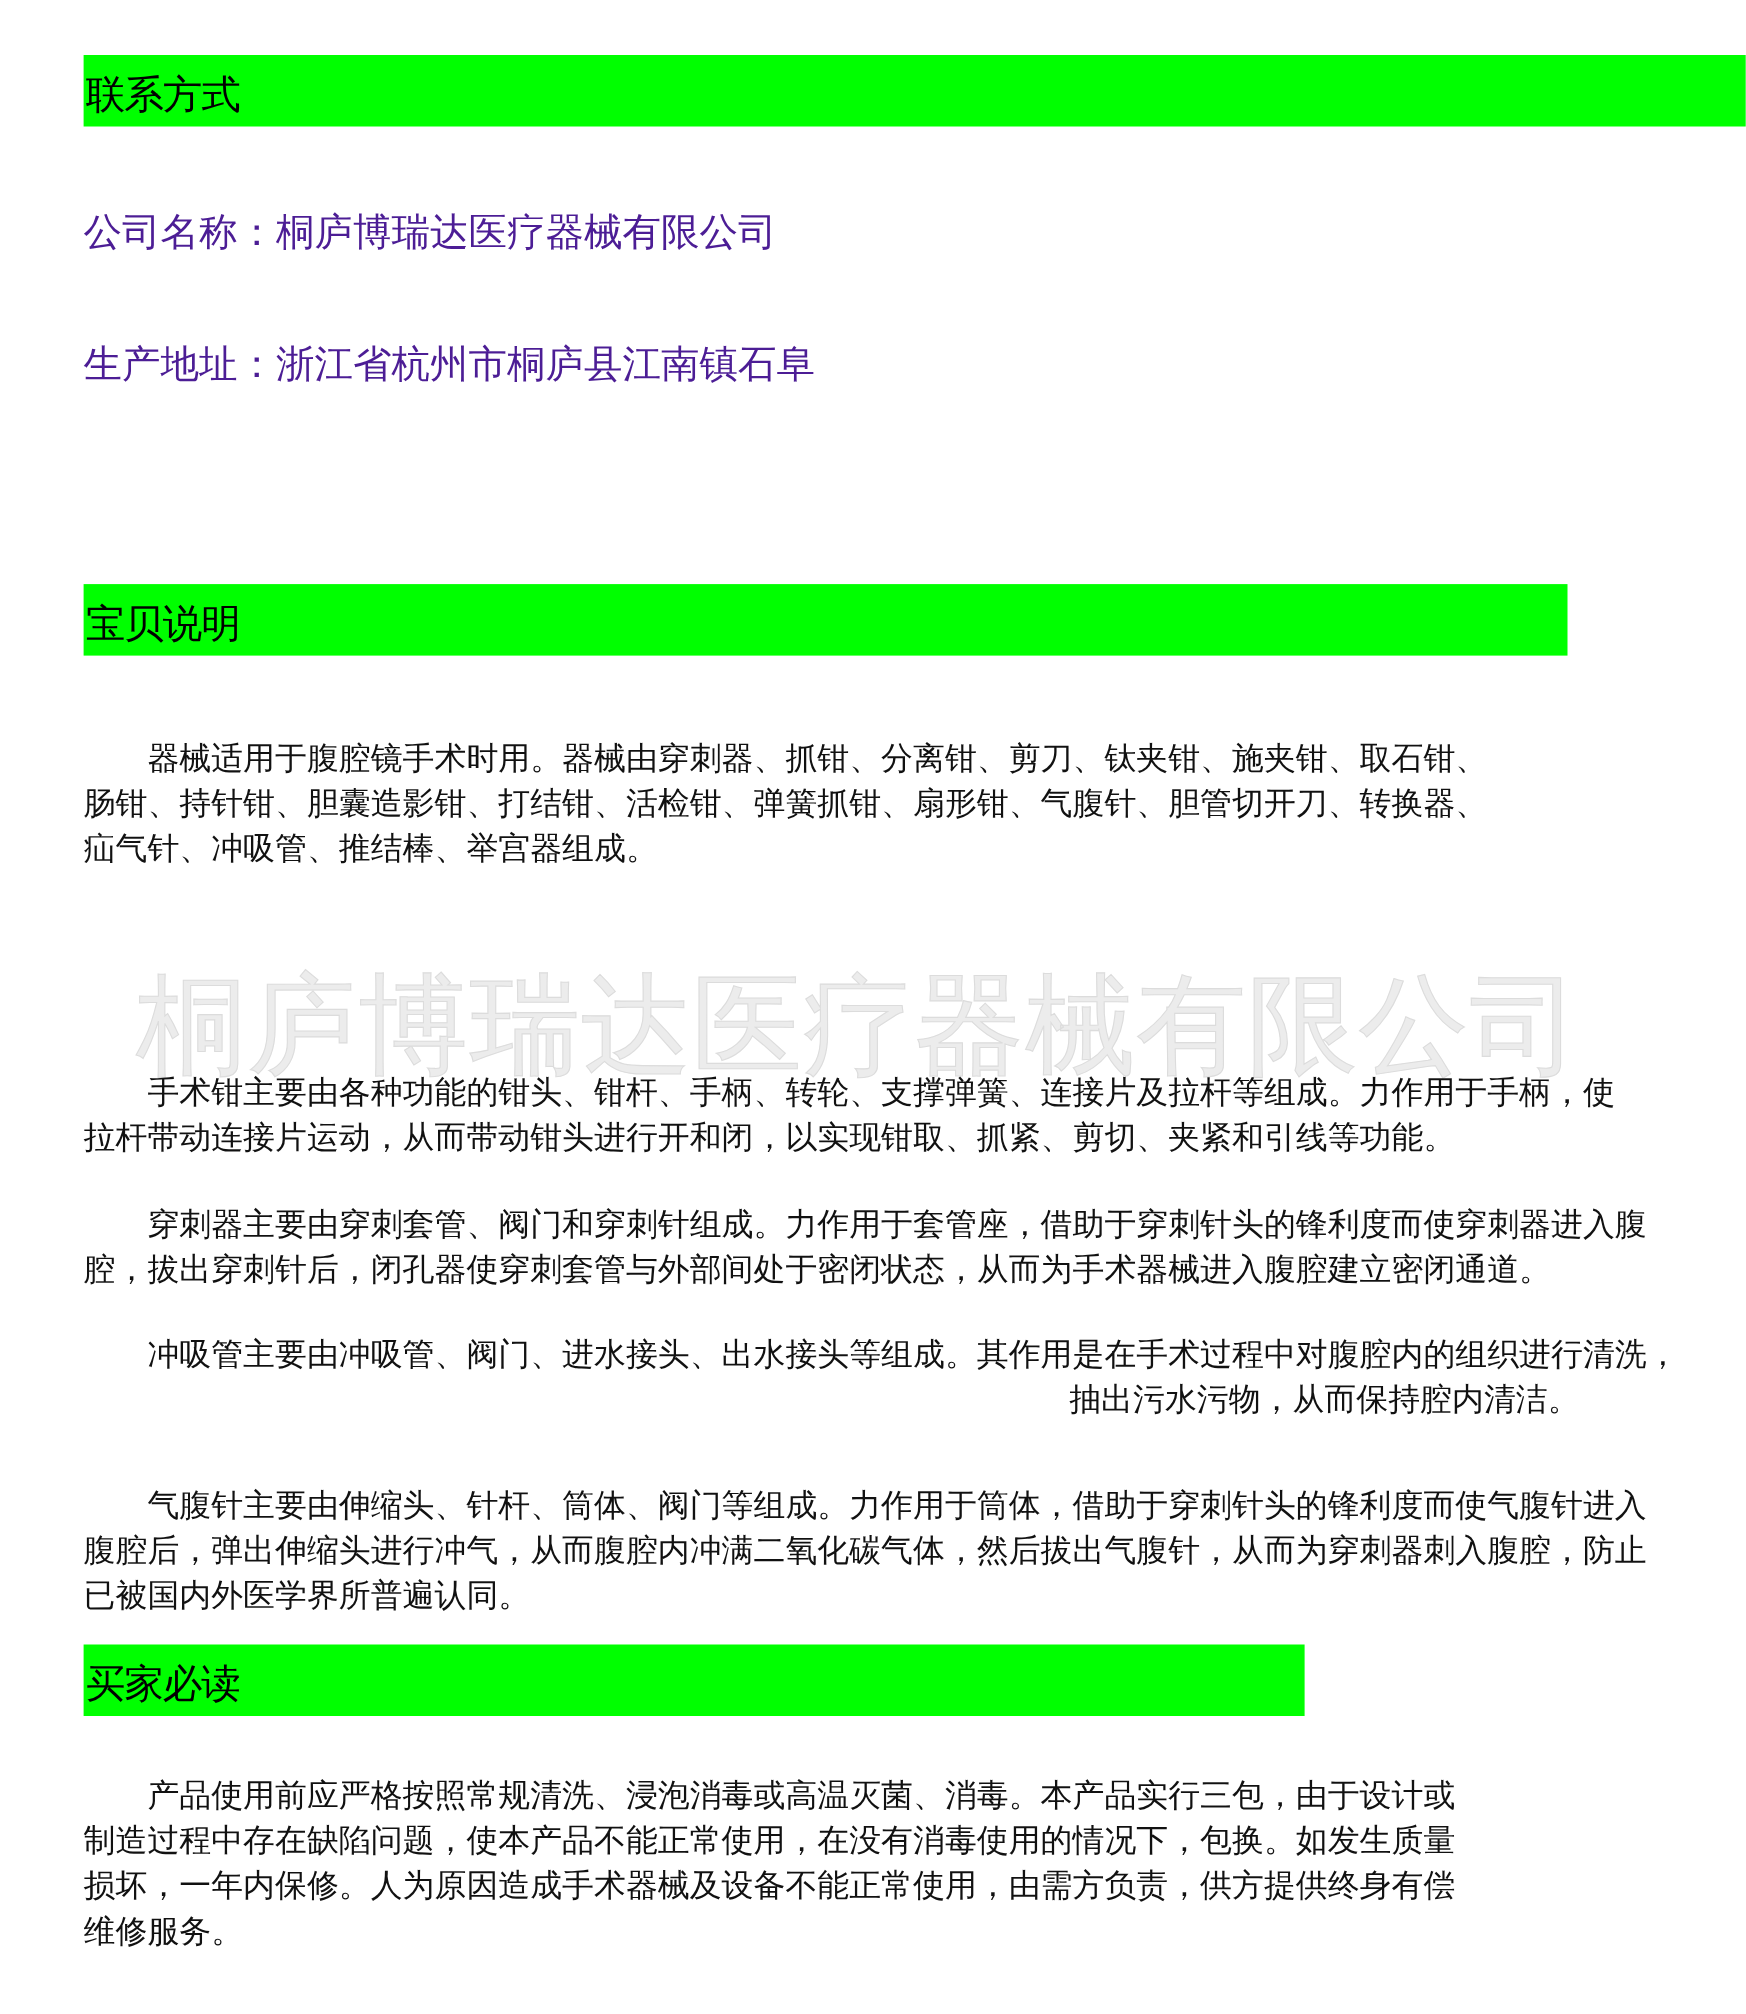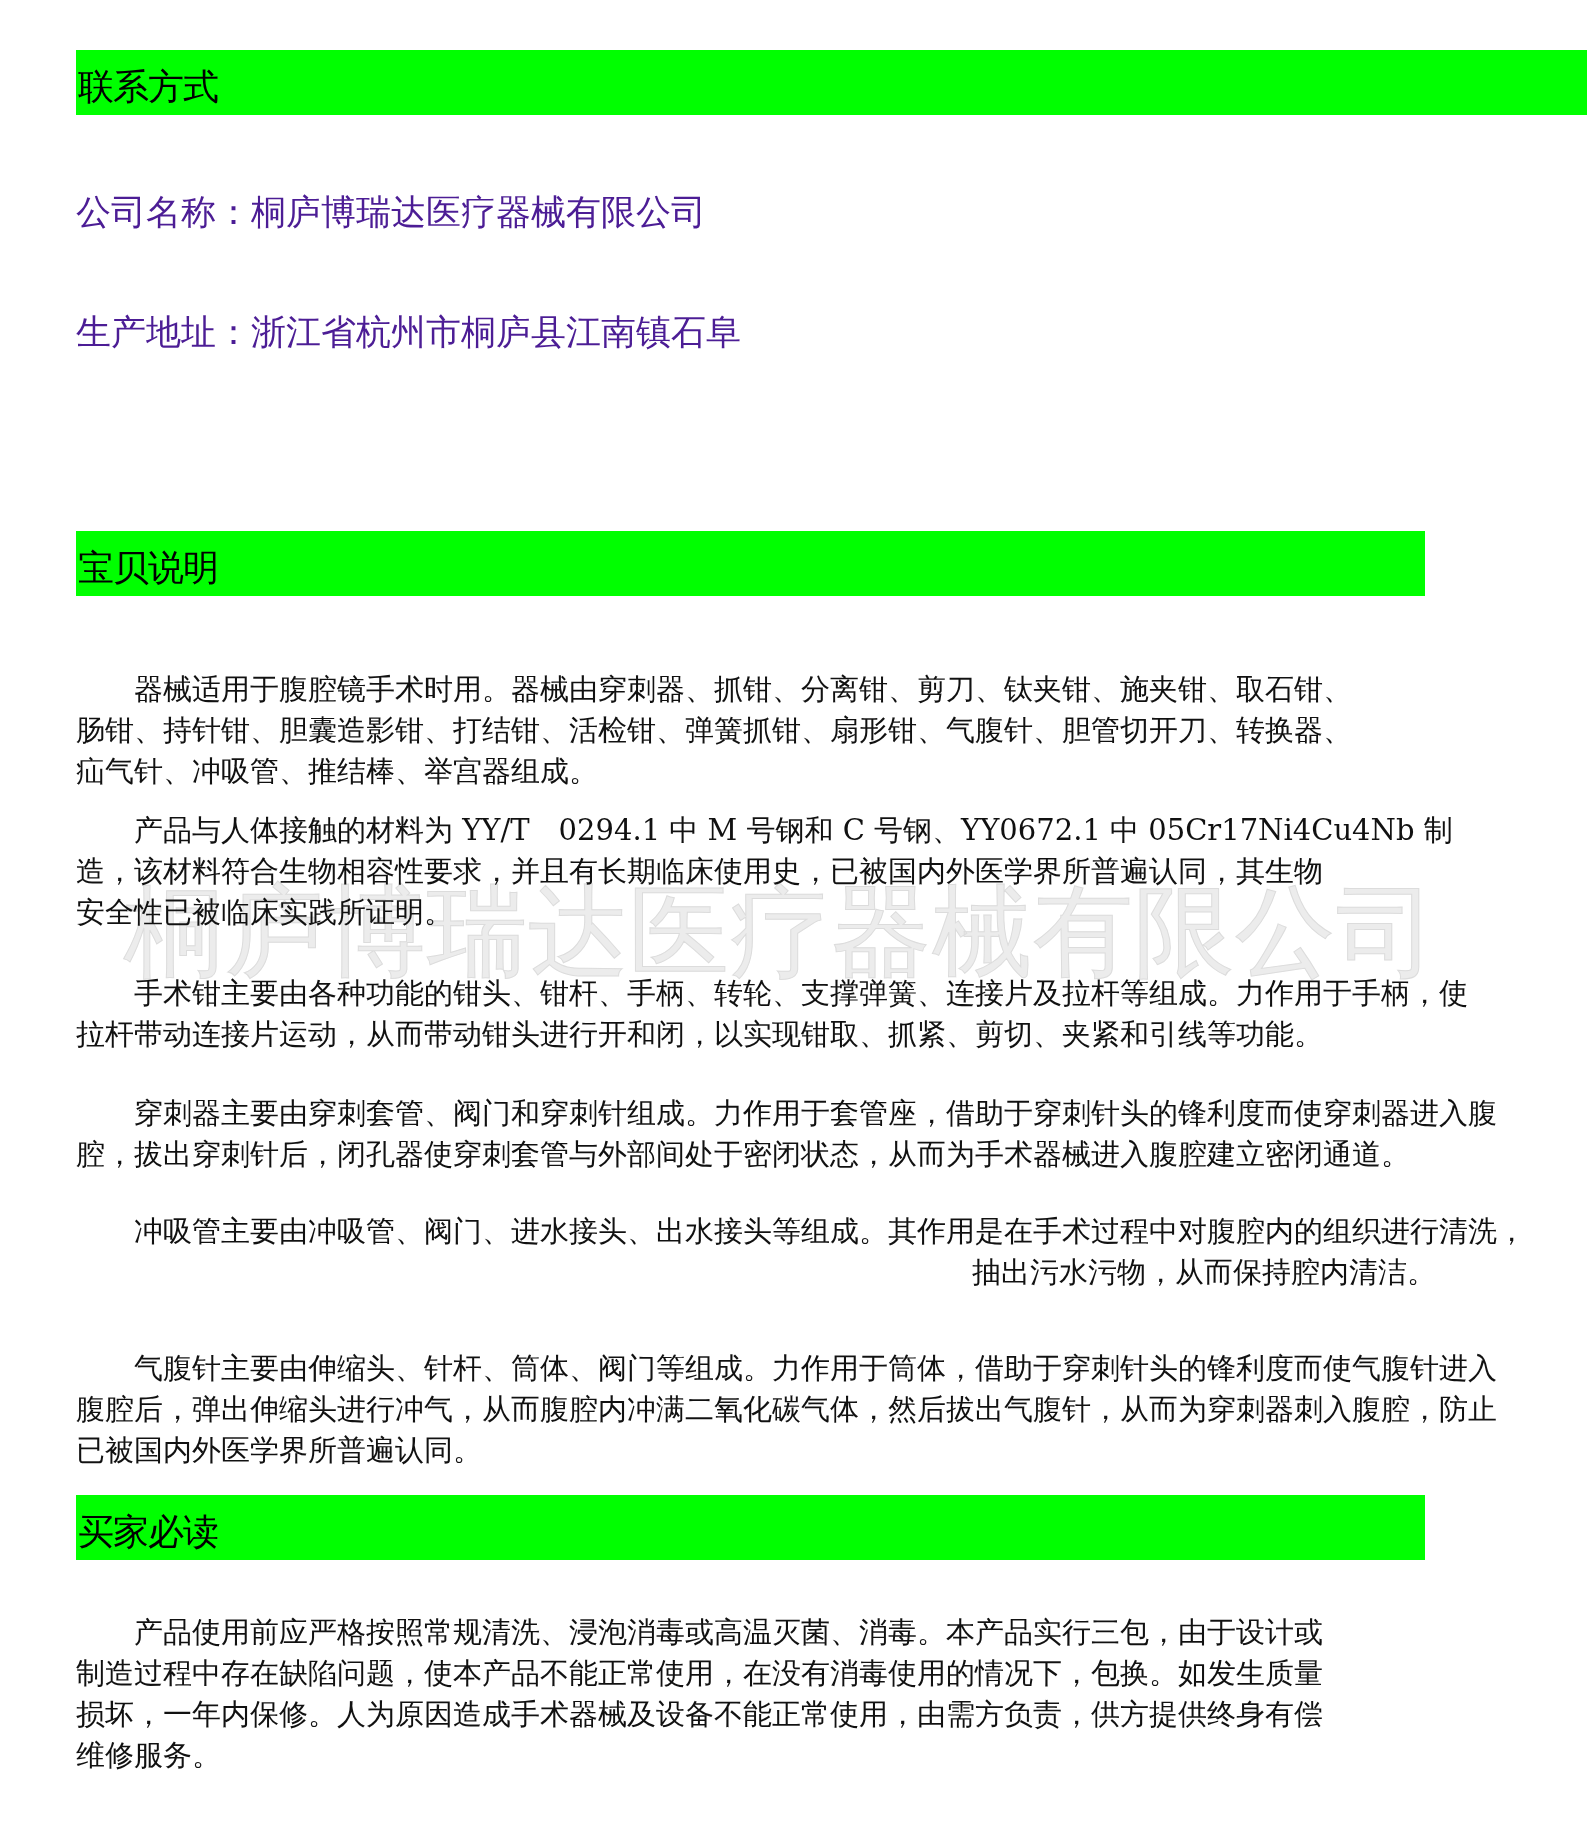--- a/index.html
+++ b/index.html
@@ -70,25 +70,20 @@
   <div class="bar" style="top:531px; width:1349px;">
     <span class="bar-title">宝贝说明</span>
   </div>
 
   <div class="para" style="top:648px;margin-top:21px;">
     <div class="line indent">器械适用于腹腔镜手术时用。器械由穿刺器、抓钳、分离钳、剪刀、钛夹钳、施夹钳、取石钳、</div>
     <div class="line">肠钳、持针钳、胆囊造影钳、打结钳、活检钳、弹簧抓钳、扇形钳、气腹针、胆管切开刀、转换器、</div>
     <div class="line">疝气针、冲吸管、推结棒、举宫器组成。</div>
   </div>
 
-  <div class="para" style="top:810px;">
-    <div class="line indent">产品与人体接触的材料为 YY/T　0294.1 中 M 号钢和 C 号钢、YY0672.1 中 05Cr17Ni4Cu4Nb 制</div>
-    <div class="line">造，该材料符合生物相容性要求，并且有长期临床使用史，已被国内外医学界所普遍认同，其生物</div>
-    <div class="line">安全性已被临床实践所证明。</div>
-  </div>
 
   <div class="para" style="top:973px;">
     <div class="line indent">手术钳主要由各种功能的钳头、钳杆、手柄、转轮、支撑弹簧、连接片及拉杆等组成。力作用于手柄，使</div>
     <div class="line">拉杆带动连接片运动，从而带动钳头进行开和闭，以实现钳取、抓紧、剪切、夹紧和引线等功能。</div>
   </div>
 
   <div class="para" style="top:1093px;">
     <div class="line indent">穿刺器主要由穿刺套管、阀门和穿刺针组成。力作用于套管座，借助于穿刺针头的锋利度而使穿刺器进入腹</div>
     <div class="line">腔，拔出穿刺针后，闭孔器使穿刺套管与外部间处于密闭状态，从而为手术器械进入腹腔建立密闭通道。</div>
   </div>
@@ -97,21 +92,21 @@
     <div class="line indent">冲吸管主要由冲吸管、阀门、进水接头、出水接头等组成。其作用是在手术过程中对腹腔内的组织进行清洗，</div>
     <div class="line">抽出污水污物，从而保持腔内清洁。</div>
   </div>
 
   <div class="para" style="top:1332px;margin-top:16px;">
     <div class="line indent">气腹针主要由伸缩头、针杆、筒体、阀门等组成。力作用于筒体，借助于穿刺针头的锋利度而使气腹针进入</div>
     <div class="line">腹腔后，弹出伸缩头进行冲气，从而腹腔内冲满二氧化碳气体，然后拔出气腹针，从而为穿刺器刺入腹腔，防止</div>
     <div class="line">已被国内外医学界所普遍认同。</div>
   </div>
 
-  <div class="bar" style="top:1495px; width:1349px;">
+  <div class="bar" style="top:1495px; width:1110px;">
     <span class="bar-title">买家必读</span>
   </div>
 
   <div class="para" style="top:1612px;">
     <div class="line indent">产品使用前应严格按照常规清洗、浸泡消毒或高温灭菌、消毒。本产品实行三包，由于设计或</div>
     <div class="line">制造过程中存在缺陷问题，使本产品不能正常使用，在没有消毒使用的情况下，包换。如发生质量</div>
     <div class="line">损坏，一年内保修。人为原因造成手术器械及设备不能正常使用，由需方负责，供方提供终身有偿</div>
     <div class="line">维修服务。</div>
   </div>
 

